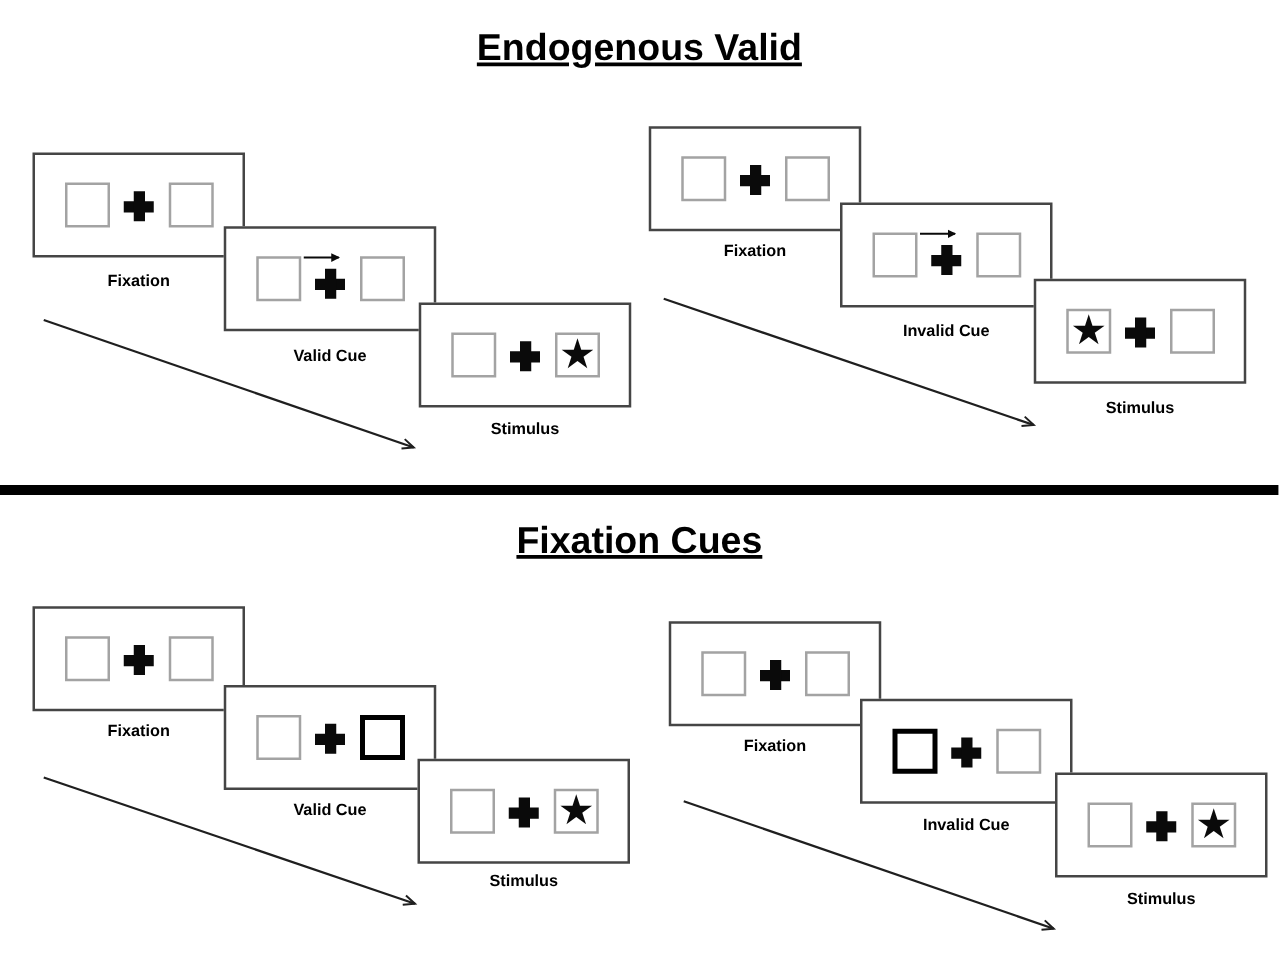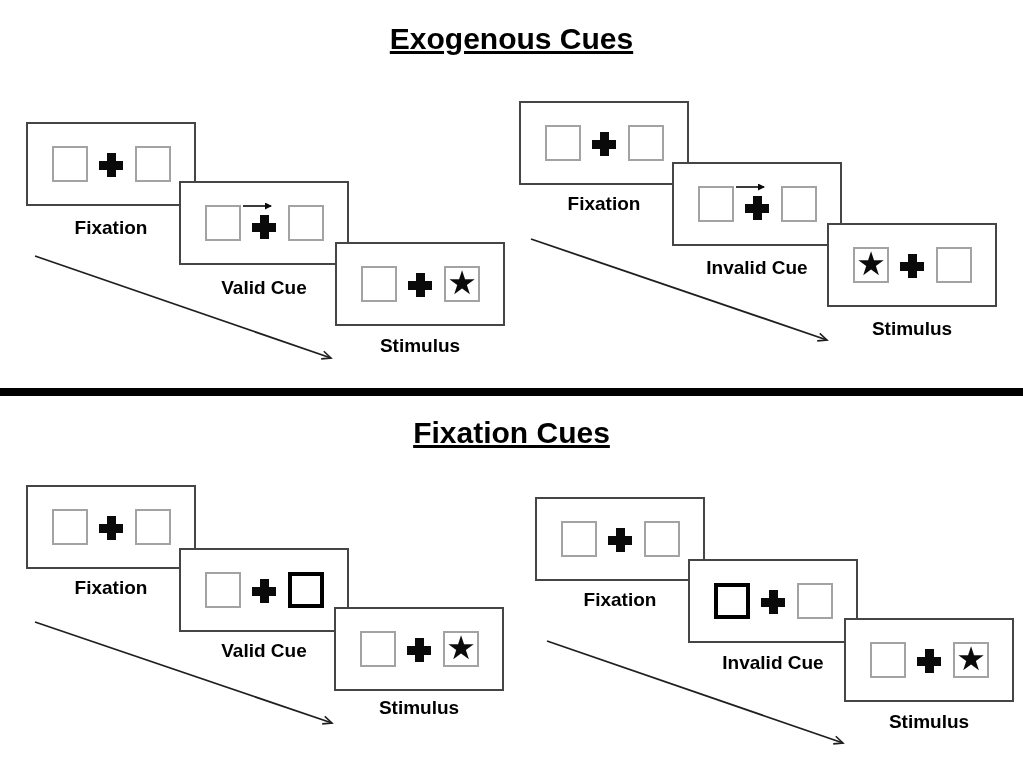--- a/index.html
+++ b/index.html
@@ -24,21 +24,21 @@
   .sq.left{left:24px}
   .sq.right{left:107px}
   .sq.bold{border:4px solid #000;}
   .star{font-size:33px;line-height:33px;margin-top:-3px;color:#0a0a0a;}
   .plus{position:absolute;left:71px;top:29px;width:24px;height:24px;}
   .frame.with-arrow .plus{top:32px;}
   .plus i{position:absolute;background:#0a0a0a;}
   .plus .h{left:0;top:7.5px;width:24px;height:9px;}
   .plus .v{left:7.5px;top:0;width:9px;height:24px;}
   .cue-arrow{position:absolute;left:60px;top:17px;}
-  .lbl{position:absolute;width:170px;text-align:center;font-size:19px;font-weight:700;white-space:nowrap;}
+  .lbl{position:absolute;width:170px;text-align:center;font-size:13px;font-weight:700;white-space:nowrap;}
   .overlay{position:absolute;left:0;top:0;pointer-events:none;}
 </style>
 </head>
 <body>
 
 <div class="canvas">
 
   <svg class="overlay" width="1023" height="767">
     <defs>
       <marker id="barb" markerUnits="userSpaceOnUse" markerWidth="14" markerHeight="12" refX="10" refY="5" orient="auto">
@@ -47,21 +47,21 @@
       <marker id="minihead" markerUnits="userSpaceOnUse" markerWidth="8" markerHeight="8" refX="6" refY="3.5" orient="auto">
         <path d="M0,0 L7,3.5 L0,7" fill="#0a0a0a"></path>
       </marker>
     </defs>
     <line x1="35" y1="256" x2="331" y2="358" stroke="#1f1f1f" stroke-width="1.8" marker-end="url(#barb)"></line>
     <line x1="531" y1="239" x2="827" y2="340" stroke="#1f1f1f" stroke-width="1.8" marker-end="url(#barb)"></line>
     <line x1="35" y1="622" x2="332" y2="723" stroke="#1f1f1f" stroke-width="1.8" marker-end="url(#barb)"></line>
     <line x1="547" y1="641" x2="843" y2="743" stroke="#1f1f1f" stroke-width="1.8" marker-end="url(#barb)"></line>
   </svg>
 
-  <div class="title" style="top:22px">Exogenous Cues</div>
+  <div class="title" style="top:22px">Endogenous Valid</div>
   <div class="divider"></div>
   <div class="title" style="top:416px">Fixation Cues</div>
 
   <div>
     <div class="frame" style="left:26px;top:122px">
       <span class="sq left"></span>
       <span class="plus">
           <i class="h"></i>
           <i class="v"></i>
         </span>

